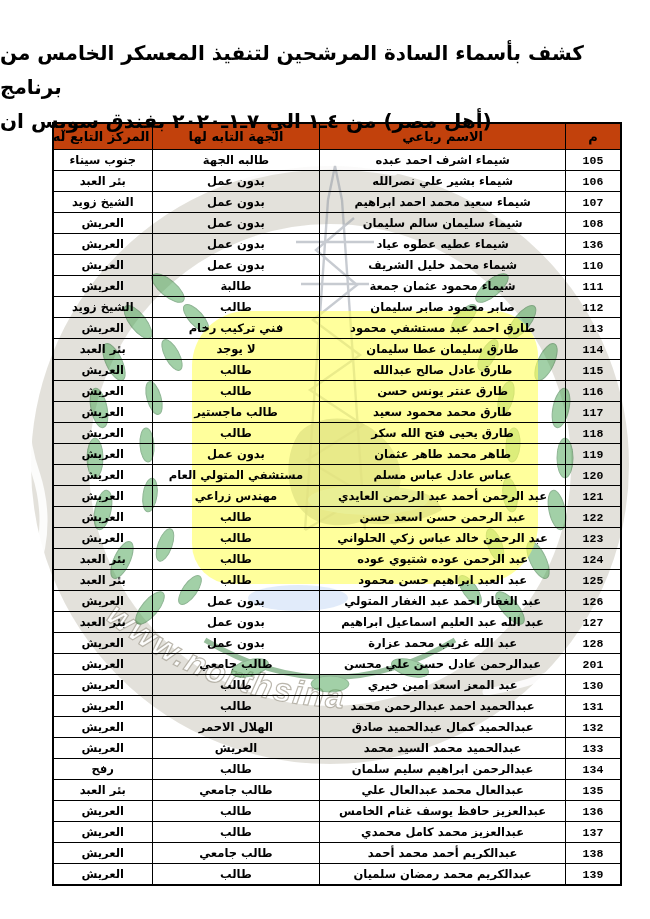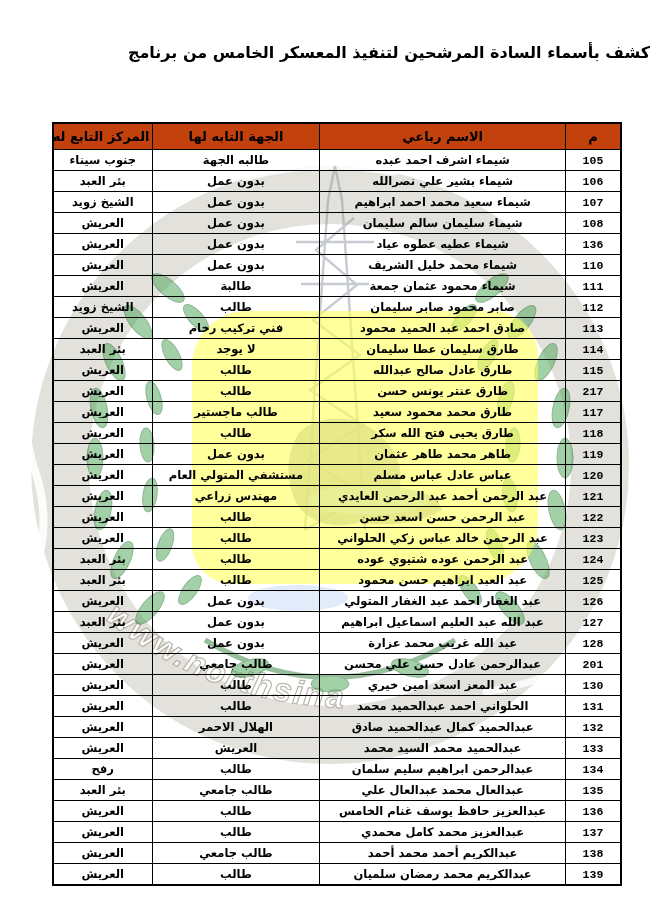--- a/index.html
+++ b/index.html
@@ -5,22 +5,22 @@
   html,body{margin:0;padding:0;}
   body{
     width:650px;height:919px;position:relative;overflow:hidden;
     background:#ffffff;
     font-family:"DejaVu Sans", sans-serif;
     color:#000;
   }
   
   .doc-title{
     position:absolute;top:36px;left:0;right:0;z-index:3;
-    direction:rtl;text-align:right;
-    font-weight:bold;font-size:16px;line-height:34px;
+    direction:rtl;text-align:left;
+    font-weight:bold;font-size:20px;line-height:34px;
   }
   
   .wm{position:absolute;left:0;top:0;z-index:0;pointer-events:none;}
   
   .hl{
     position:absolute;z-index:1;pointer-events:none;
     left:192px;top:311px;width:346px;height:273px;
     background:rgba(255,255,95,0.62);
     border-radius:55px 45px 60px 40px;
   }
@@ -128,20 +128,21 @@
 
     <ellipse cx="368" cy="500" rx="60" ry="15" fill="#8fb3e6" opacity="0.85"></ellipse>
     <ellipse cx="298" cy="598" rx="50" ry="13" fill="#a9c6ef" opacity="0.7"></ellipse>
   </g>
 </svg>
 
 <div class="hl"></div>
 
 <div class="doc-title">
   <div>كشف بأسماء السادة المرشحين لتنفيذ المعسكر الخامس من برنامج</div>
+  <div>(أهل مصر) من   ٤ـ١ الي   ٧ـ١ـ٢٠٢٠  بفندق سويس ان</div>
 </div>
 
 <table class="roster">
   <colgroup>
     <col class="w-num">
       <col class="w-name">
       <col class="w-job">
       <col class="w-center">
   </colgroup>
   <thead>
@@ -196,38 +197,38 @@
         <td class="c-center">العريش</td>
       </tr>
       <tr>
         <td class="c-num">112</td>
         <td class="c-name">صابر محمود صابر سليمان</td>
         <td class="c-job">طالب</td>
         <td class="c-center">الشيخ زويد</td>
       </tr>
       <tr>
         <td class="c-num">113</td>
-        <td class="c-name">صادق احمد عبد الحميد محمود</td>
+        <td class="c-name">طارق احمد عبد مستشفي محمود</td>
         <td class="c-job">فني تركيب رخام</td>
         <td class="c-center">العريش</td>
       </tr>
       <tr>
         <td class="c-num">114</td>
         <td class="c-name">طارق سليمان عطا سليمان</td>
         <td class="c-job">لا يوجد</td>
         <td class="c-center">بئر العبد</td>
       </tr>
       <tr>
         <td class="c-num">115</td>
         <td class="c-name">طارق عادل صالح عبدالله</td>
         <td class="c-job">طالب</td>
         <td class="c-center">العريش</td>
       </tr>
       <tr>
-        <td class="c-num">217</td>
+        <td class="c-num">116</td>
         <td class="c-name">طارق عنتر يونس حسن</td>
         <td class="c-job">طالب</td>
         <td class="c-center">العريش</td>
       </tr>
       <tr>
         <td class="c-num">117</td>
         <td class="c-name">طارق محمد محمود سعيد</td>
         <td class="c-job">طالب ماجستير</td>
         <td class="c-center">العريش</td>
       </tr>
@@ -304,21 +305,21 @@
         <td class="c-center">العريش</td>
       </tr>
       <tr>
         <td class="c-num">130</td>
         <td class="c-name">عبد المعز اسعد امين خيري</td>
         <td class="c-job">طالب</td>
         <td class="c-center">العريش</td>
       </tr>
       <tr>
         <td class="c-num">131</td>
-        <td class="c-name">الحلواني احمد عبدالحميد محمد</td>
+        <td class="c-name">عبدالحميد احمد عبدالرحمن محمد</td>
         <td class="c-job">طالب</td>
         <td class="c-center">العريش</td>
       </tr>
       <tr>
         <td class="c-num">132</td>
         <td class="c-name">عبدالحميد كمال عبدالحميد صادق</td>
         <td class="c-job">الهلال الاحمر</td>
         <td class="c-center">العريش</td>
       </tr>
       <tr>

